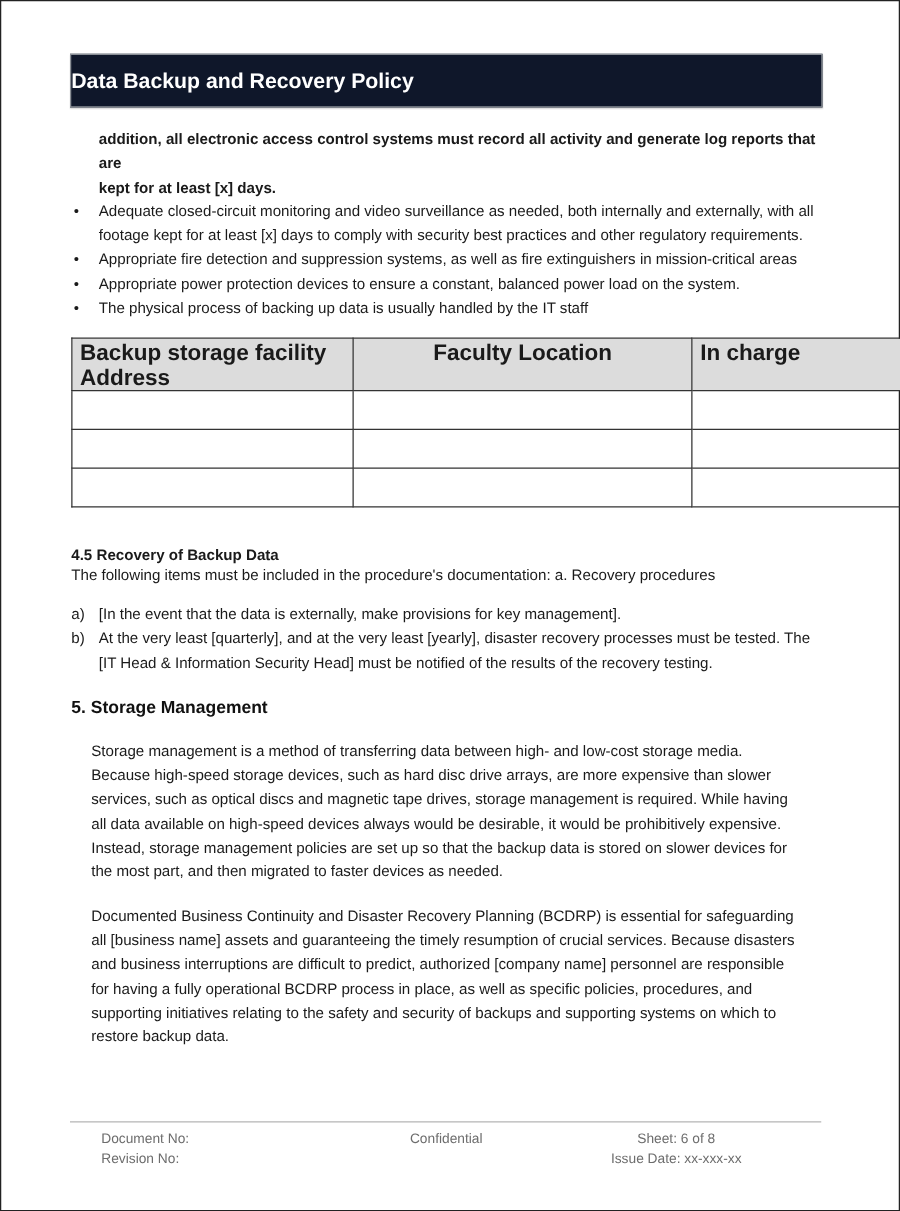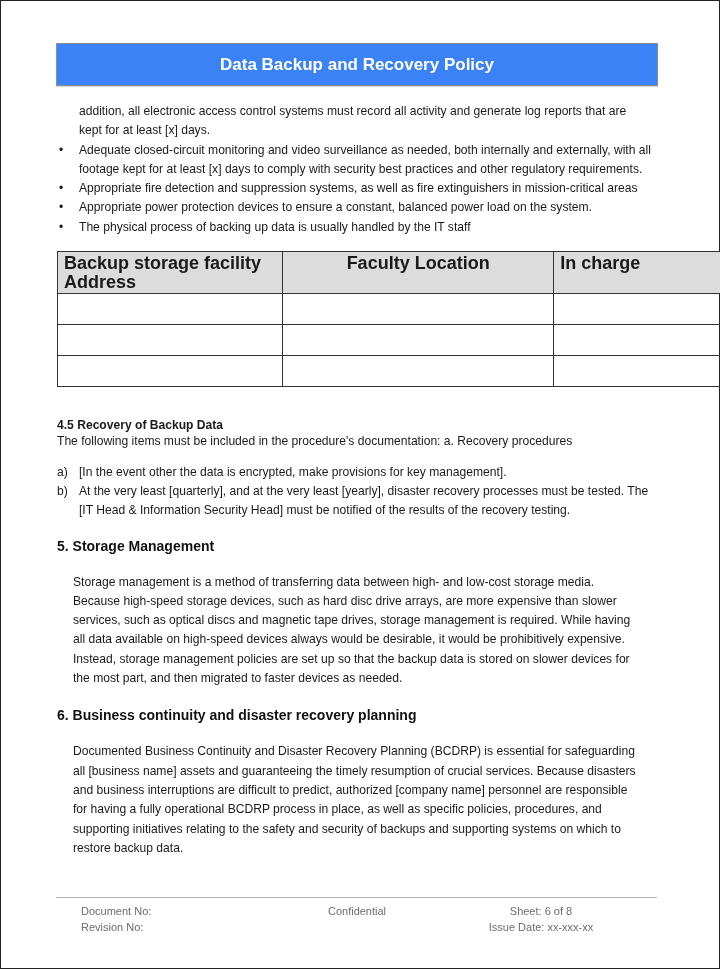--- a/index.html
+++ b/index.html
@@ -6,30 +6,30 @@
   body {
     width: 720px; height: 969px; background: #ffffff; position: relative;
     font-family: "Liberation Sans", sans-serif; color: #1a1a1a; overflow: hidden;
   }
   .page {
     position: absolute; left: 0; top: 0; width: 718px; height: 967px;
     border: 1px solid #222; background: #fff;
   }
   .title-bar {
     position: absolute; left: 55px; top: 42px; width: 600px; height: 41px;
-    background: #3b82f6; border: 1px solid #8a8f96;
+    background: #0f172a; border: 1px solid #8a8f96;
     box-shadow: 0 1px 1px #d8d8d8;
-    display: flex; align-items: center; justify-content: center;
+    display: flex; align-items: center; 
     color: #ffffff; font-weight: bold; font-size: 17px;
   }
   .content {
     position: absolute; left: 56px; top: 101px; width: 602px;
     font-size: 12.1px; line-height: 19.3px; color: #1a1a1a;
   }
-  .cont-line { padding-left: 22px; margin: 0; }
+  .cont-line { padding-left: 22px; margin: 0; font-weight: bold; }
   ul.bullets { list-style: none; margin: 0; padding: 0; }
   ul.bullets li { position: relative; padding-left: 22px; }
   ul.bullets li .dot {
     position: absolute; left: 2px; top: 0; font-size: 12px;
   }
   table.facility {
     border-collapse: collapse; margin-top: 14px; width: 689px;
     font-size: 18px;
   }
   table.facility th, table.facility td {
@@ -123,32 +123,31 @@
         </tr>
       </tbody>
     </table>
 
     <div class="sub-head">4.5 Recovery of Backup Data</div>
     <div class="sub-intro">The following items must be included in the procedure's documentation: a. Recovery procedures</div>
 
     <ol class="alpha">
       <li>
         <span class="mark">a)</span>
-        <span>[In the event other the data is encrypted, make provisions for key management].</span>
+        <span>[In the event that the data is externally, make provisions for key management].</span>
       </li>
       <li>
         <span class="mark">b)</span>
         <span>At the very least [quarterly], and at the very least [yearly], disaster recovery processes must be tested. The [IT Head &amp; Information Security Head] must be notified of the results of the recovery testing.</span>
       </li>
     </ol>
 
     <h2 class="section">5. Storage Management</h2>
     <p class="body">Storage management is a method of transferring data between high- and low-cost storage media. Because high-speed storage devices, such as hard disc drive arrays, are more expensive than slower services, such as optical discs and magnetic tape drives, storage management is required. While having all data available on high-speed devices always would be desirable, it would be prohibitively expensive. Instead, storage management policies are set up so that the backup data is stored on slower devices for the most part, and then migrated to faster devices as needed.</p>
 
-    <h2 class="section">6. Business continuity and disaster recovery planning</h2>
     <p class="body">Documented Business Continuity and Disaster Recovery Planning (BCDRP) is essential for safeguarding all [business name] assets and guaranteeing the timely resumption of crucial services. Because disasters and business interruptions are difficult to predict, authorized [company name] personnel are responsible for having a fully operational BCDRP process in place, as well as specific policies, procedures, and supporting initiatives relating to the safety and security of backups and supporting systems on which to restore backup data.</p>
   </div>
 
   <div class="footer-rule"></div>
   <div class="footer">
     <div class="row">
       <span class="col">Document No:</span>
       <span class="col mid">Confidential</span>
       <span class="col right">Sheet: 6 of 8</span>
     </div>

